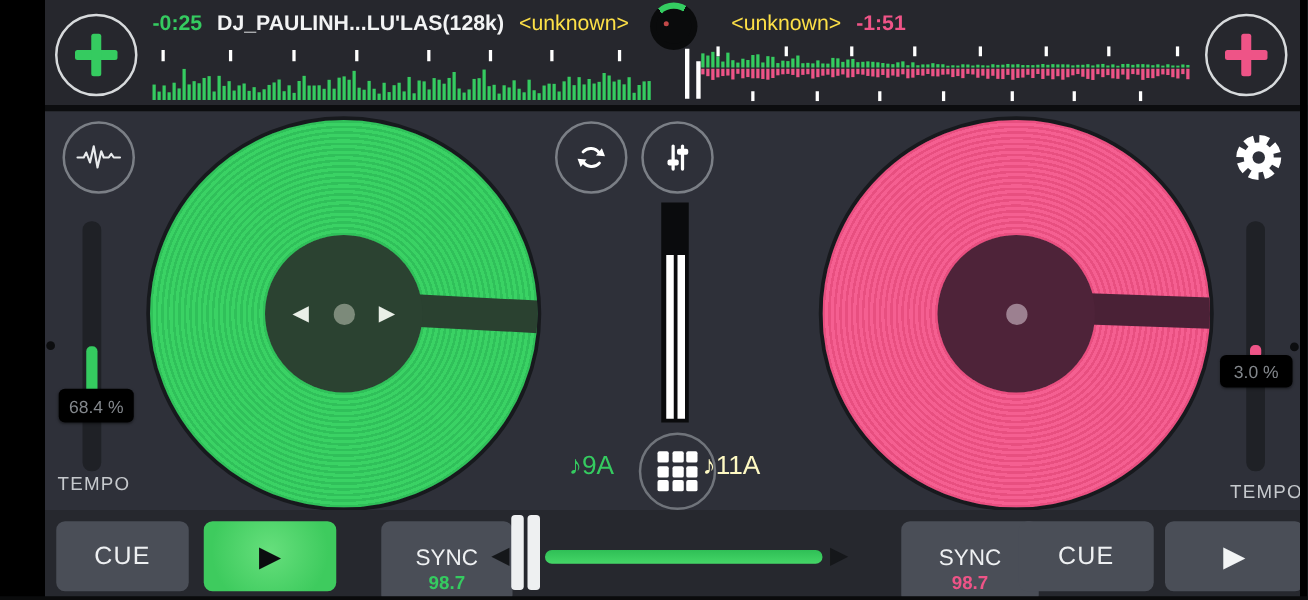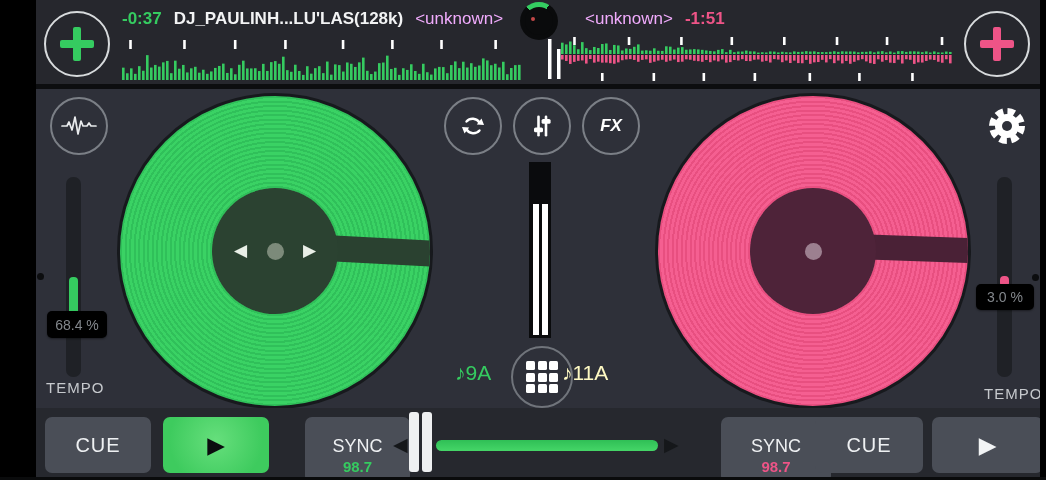--- a/index.html
+++ b/index.html
@@ -5,21 +5,21 @@
   html,body{margin:0;padding:0;background:#000;}
   #stage{position:relative;width:1046px;height:480px;background:#2e3039;overflow:hidden;
          font-family:"Liberation Sans","DejaVu Sans",sans-serif;-webkit-font-smoothing:antialiased;}
   .abs{position:absolute;}
   
   .topbar{left:36px;top:0;width:1010px;height:84px;background:#26272d;}
   .topdivider{left:0;top:84px;width:1046px;height:5px;background:#0c0d0f;}
   .trackrow{top:8px;height:22px;display:flex;align-items:center;gap:12px;font-size:17px;white-space:nowrap;}
   .t-time{font-weight:bold;}
   .t-title{font-weight:bold;color:#f2f3f4;}
-  .t-artist{color:#f0abfc;}
+  .t-artist{color:#fde047;}
   .addbtn{width:62px;height:62px;border-radius:50%;border:2.5px solid #d7dadc;display:flex;align-items:center;justify-content:center;}
   .cross{position:relative;width:34px;height:34px;}
   .cross i{position:absolute;border-radius:2px;display:block;}
   .cross i.h{left:0;top:13px;width:34px;height:8px;}
   .cross i.v{left:13px;top:0;width:8px;height:34px;}
   .cuemarker{width:52px;height:52px;border-radius:50%;background:radial-gradient(circle at 42% 35%,#f8a847,#ef8c28);
              display:flex;align-items:center;justify-content:center;z-index:5;
              color:#ffe8ca;font-size:10px;font-weight:500;}
   .recknob{width:38px;height:38px;border-radius:50%;background:conic-gradient(from 318deg,#34cd61 0deg 74deg,#0a0b0c 74deg 360deg);}
   .recknob em{position:absolute;left:5px;top:5px;width:28px;height:28px;border-radius:50%;background:#0a0b0c;display:block;}
@@ -73,21 +73,21 @@
   <div class="abs topdivider"></div>
 
   <div class="abs addbtn" style="left:44px;top:11px;">
     <span class="cross">
         <i class="h" style="background:#35cb60;"></i>
         <i class="v" style="background:#35cb60;"></i>
       </span>
   </div>
 
   <div class="abs trackrow" style="left:122px;">
-    <span class="t-time" style="color:#35cb60;">-0:37</span>
+    <span class="t-time" style="color:#35cb60;">-0:25</span>
     <span class="t-title">DJ_PAULINH...LU'LAS(128k)</span>
     <span class="t-artist">&lt;unknown&gt;</span>
   </div>
 
   <svg class="abs" style="left:120px;top:40px;" width="402" height="40">
       <rect x="2" y="27.64377572016461" width="2.6" height="12.356224279835391" fill="#35cb60"></rect>
       <rect x="6" y="33.26787551440329" width="2.6" height="6.732124485596708" fill="#35cb60"></rect>
       <rect x="10" y="28.35185185185185" width="2.6" height="11.648148148148149" fill="#35cb60"></rect>
       <rect x="14" y="33.82163065843621" width="2.6" height="6.178369341563786" fill="#35cb60"></rect>
       <rect x="18" y="26.15869341563786" width="2.6" height="13.84130658436214" fill="#35cb60"></rect>
@@ -448,23 +448,20 @@
 
   <div class="abs cbtn" style="left:513px;top:97px;width:54px;height:54px;">
     <svg width="30" height="30" viewBox="0 0 30 30">
       <rect x="10.2" y="4.5" width="2.6" height="21" rx="1.3" fill="#fff"></rect>
       <rect x="17.7" y="4.5" width="2.6" height="21" rx="1.3" fill="#fff"></rect>
       <rect x="7" y="16.5" width="9" height="4.8" rx="1.6" fill="#fff"></rect>
       <rect x="14.6" y="8" width="9" height="4.8" rx="1.6" fill="#fff"></rect>
     </svg>
   </div>
 
-  <div class="abs cbtn" style="left:582px;top:97px;width:54px;height:54px;font-size:17px;font-weight:bold;font-style:italic;">
-    <span>FX</span>
-  </div>
 
   <div class="abs cbtn" style="left:977px;top:96px;width:56px;height:56px;border-color:transparent;">
     <svg width="44" height="44" viewBox="0 0 44 44">
       <circle cx="22" cy="22" r="14" fill="none" stroke="#fff" stroke-width="8" stroke-dasharray="6.9 4.1"></circle>
       <circle cx="22" cy="22" r="12" fill="#fff"></circle>
       <circle cx="22" cy="22" r="5" fill="#2e3039"></circle>
     </svg>
   </div>
 
   <div class="abs vinyl a" style="left:117px;top:93px;">

